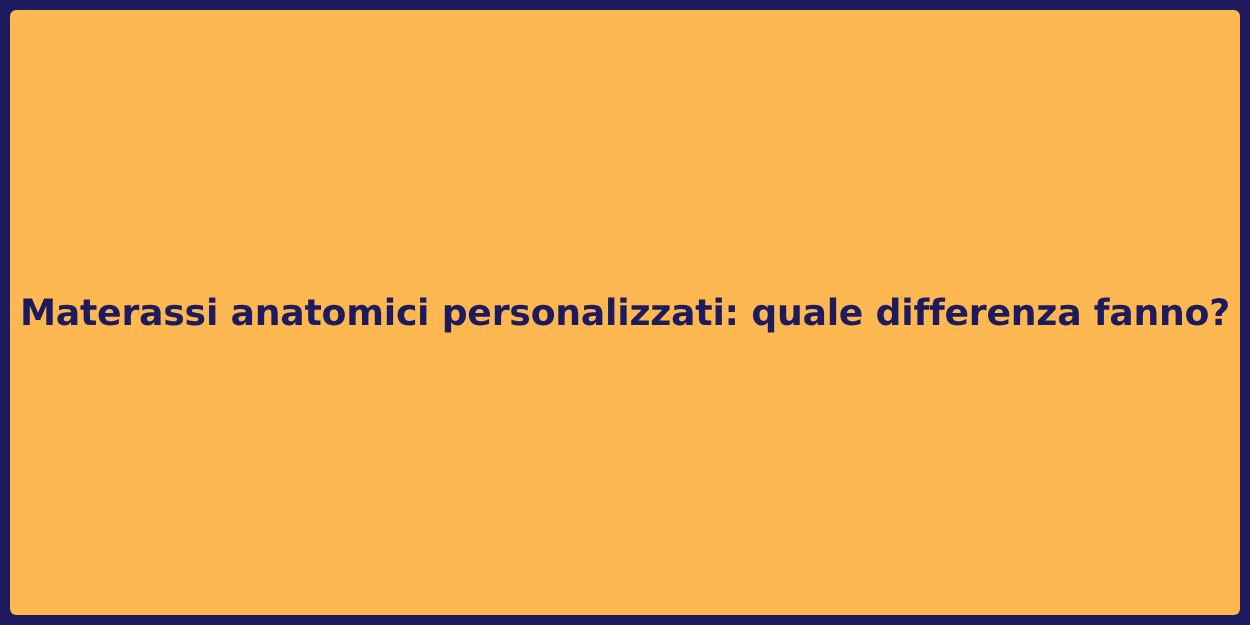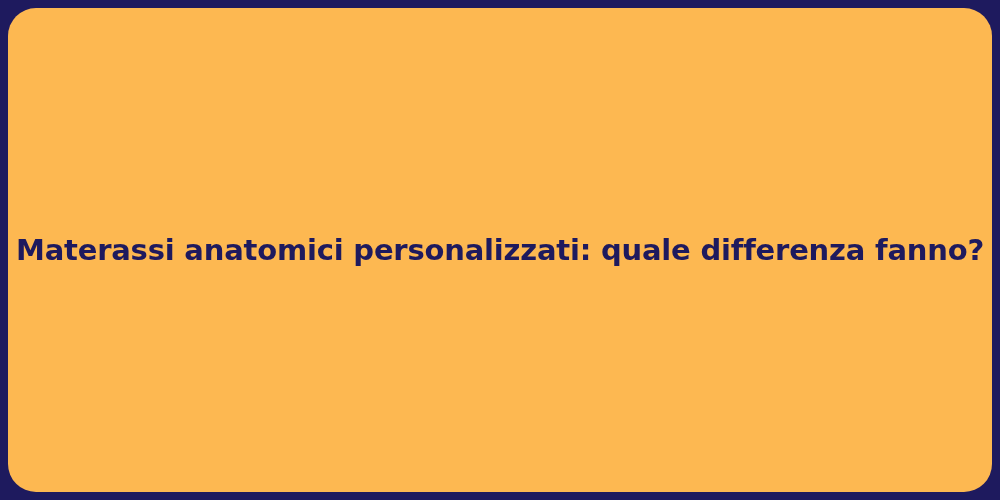--- a/index.html
+++ b/index.html
@@ -18,21 +18,21 @@
     width: 1000px;
     height: 500px;
     background: #1e1a5e;
     padding: 8px;
   }
   #banner-panel {
     box-sizing: border-box;
     width: 100%;
     height: 100%;
     background: #fdb851;
-    border-radius: 28px;
+    border-radius: 5px;
     display: flex;
     align-items: center;
     justify-content: center;
     padding: 0 40px;
   }
   #banner-title {
     margin: 0;
     color: #1e1a5e;
     font-family: "DejaVu Sans", "Liberation Sans", sans-serif;
     font-size: 29px;

